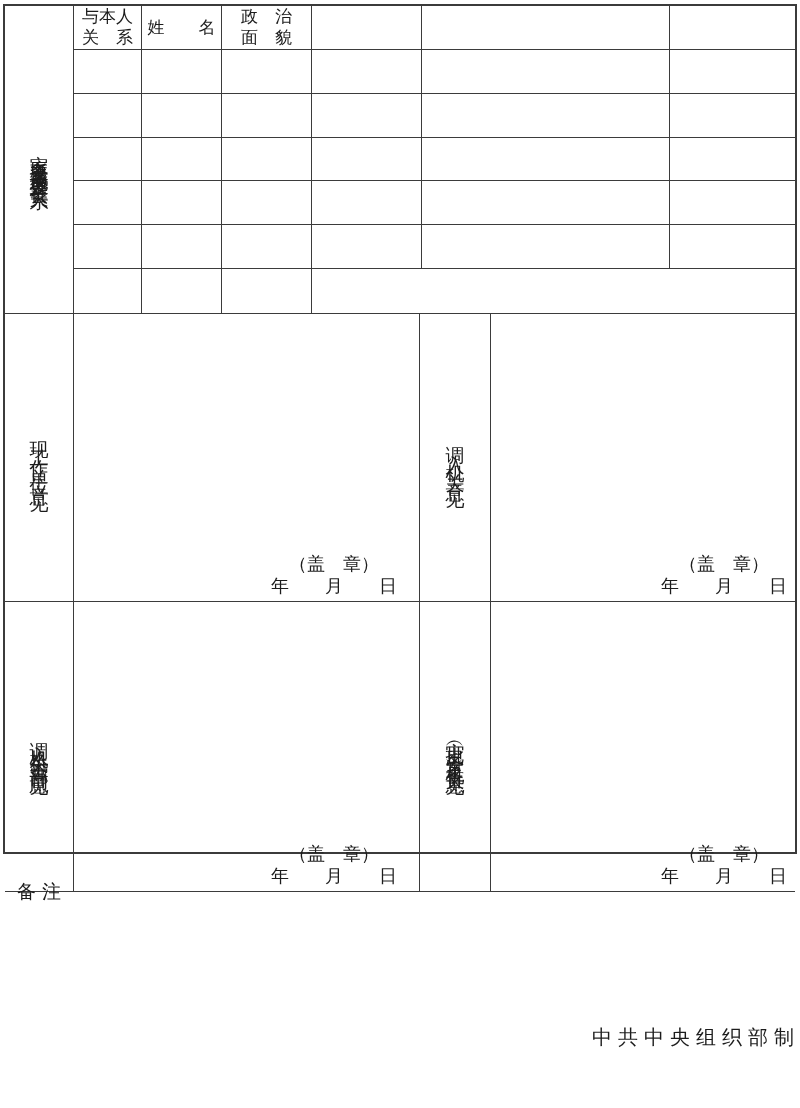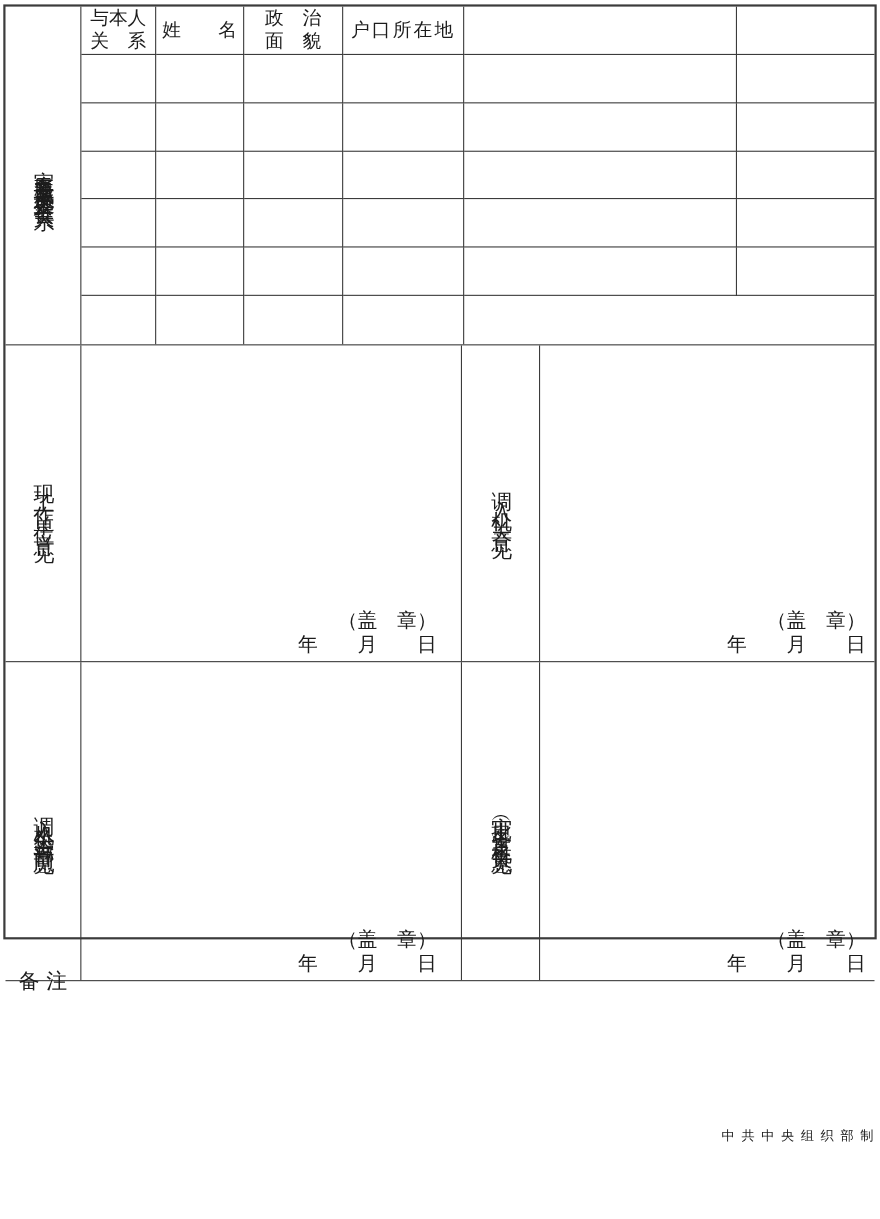--- a/index.html
+++ b/index.html
@@ -46,57 +46,54 @@
     font-size:17px;line-height:21px;text-align:center;
   }
   .hh{letter-spacing:2px;}
   .opinion-cell{
     box-sizing:border-box;position:relative;flex:none;
   }
   .opinion-cell.w1{width:346px;border-right:1px solid var(--line);}
   .opinion-cell.w2{flex:1;}
   .vlabel.mid{width:71px;border-right:1px solid var(--line);}
   .stamp{
-    position:absolute;bottom:4px;text-align:right;
+    position:absolute;bottom:4px;text-align:center;
     font-size:18px;line-height:22px;white-space:nowrap;
   }
   .stamp.inner{right:22px;}
   .stamp.edge{right:8px;}
   .remarks-label{
     width:69px;box-sizing:border-box;border-right:1px solid var(--line);
     display:flex;align-items:center;justify-content:center;
     font-size:19px;letter-spacing:6px;padding-left:6px;flex:none;
   }
   .remarks-body{flex:1;}
   .footer{
     position:absolute;top:1024px;right:0px;
-    font-size:12px;letter-spacing:6px;white-space:nowrap;
+    font-size:20px;letter-spacing:6px;white-space:nowrap;
   }
 </style>
 </head>
 <body>
 
 <div class="sheet">
 
   <div class="row row-family">
     <div class="vlabel ls3">家庭主要成员及重要社会关系</div>
     <div class="family-grid">
       <div class="hcell">
         <span>与本人</span>
         <span>关　系</span>
       </div>
       <div class="hcell">
         <span>姓　　名</span>
       </div>
       <div class="hcell">
         <span>政　治</span>
         <span>面　貌</span>
-      </div>
-      <div class="hcell hh">
-        <span>户口所在地</span>
       </div>
 
     <div></div>
         <div></div>
         <div></div>
         <div></div>
         <div></div>
         <div></div>
         <div></div>
         <div></div>

